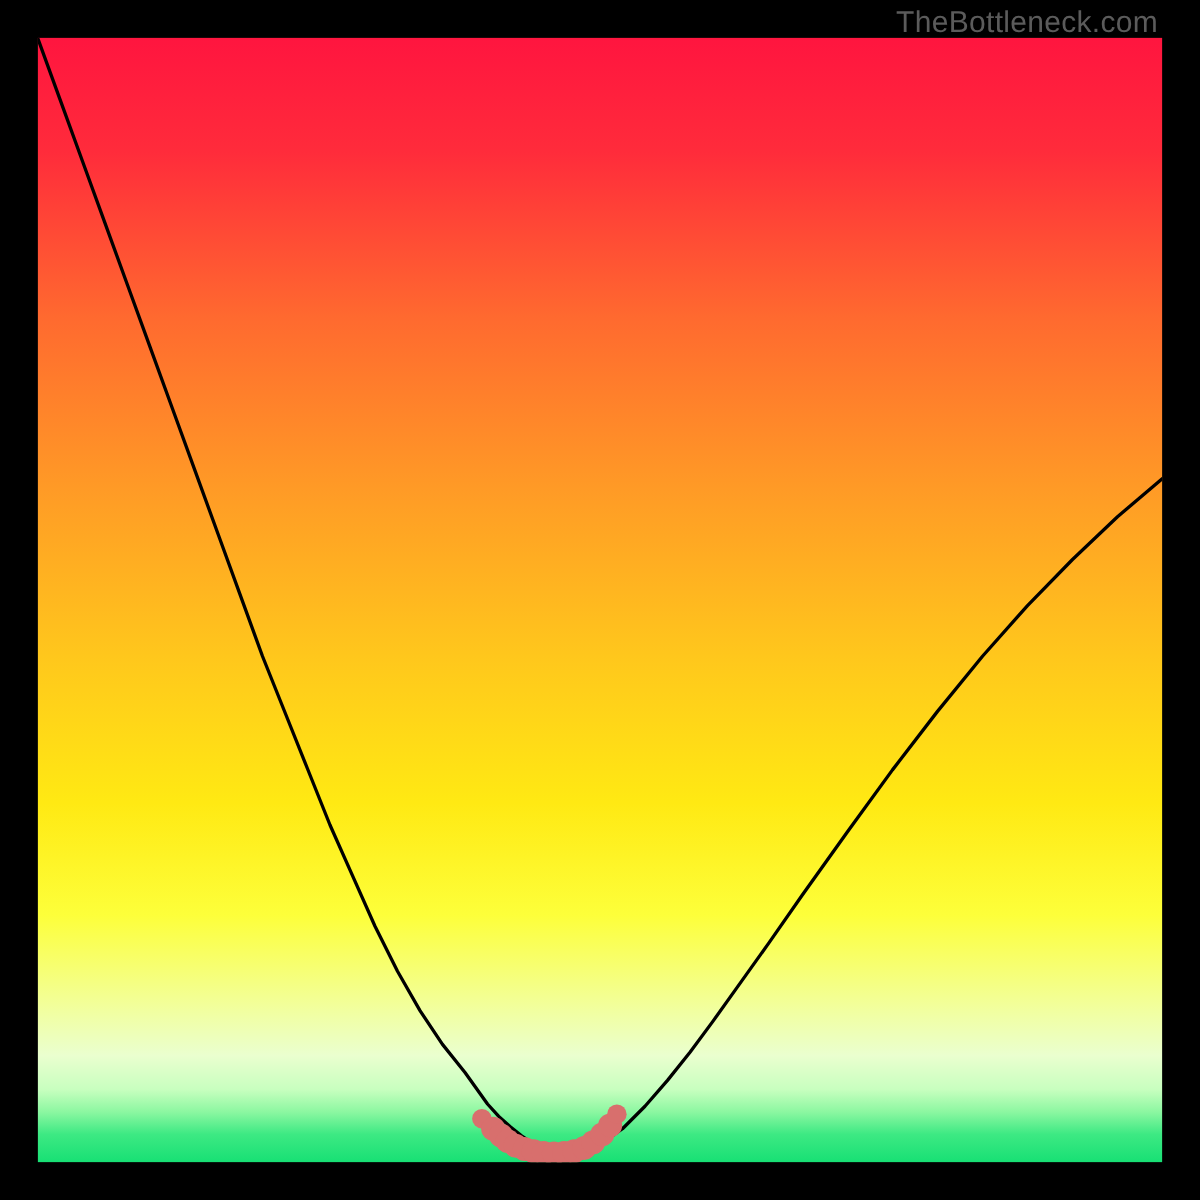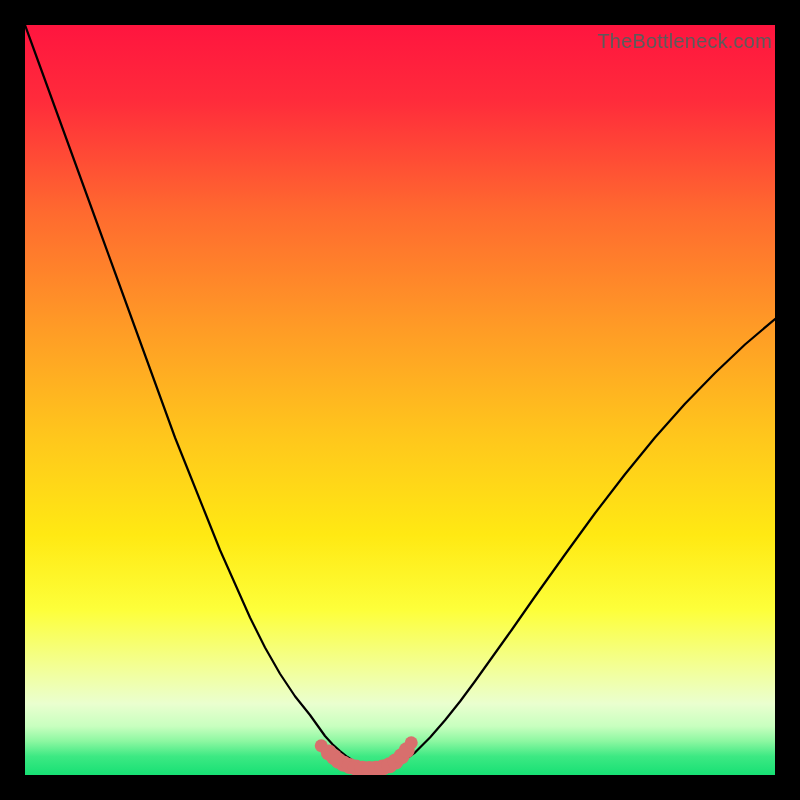--- a/index.html
+++ b/index.html
@@ -90,14 +90,14 @@
           <circle cx="351.00" cy="743.63" r="8" fill="#d86f6d"></circle>
           <circle cx="357.75" cy="742.50" r="8" fill="#d86f6d"></circle>
           <circle cx="364.50" cy="740.25" r="8" fill="#d86f6d"></circle>
           <circle cx="370.50" cy="736.50" r="8" fill="#d86f6d"></circle>
           <circle cx="376.50" cy="731.25" r="8" fill="#d86f6d"></circle>
           <circle cx="381.75" cy="725.25" r="8" fill="#d86f6d"></circle>
           <circle cx="386.25" cy="717.75" r="6.5" fill="#d86f6d"></circle>
         </g>
     </svg>
   </div>
-  <div class="watermark" style="color: rgb(91, 91, 91); margin-top: 26px;">TheBottleneck.com</div>
+  <div class="watermark" style="color: rgb(91, 91, 91);">TheBottleneck.com</div>
 </div>
 
 </body></html>

